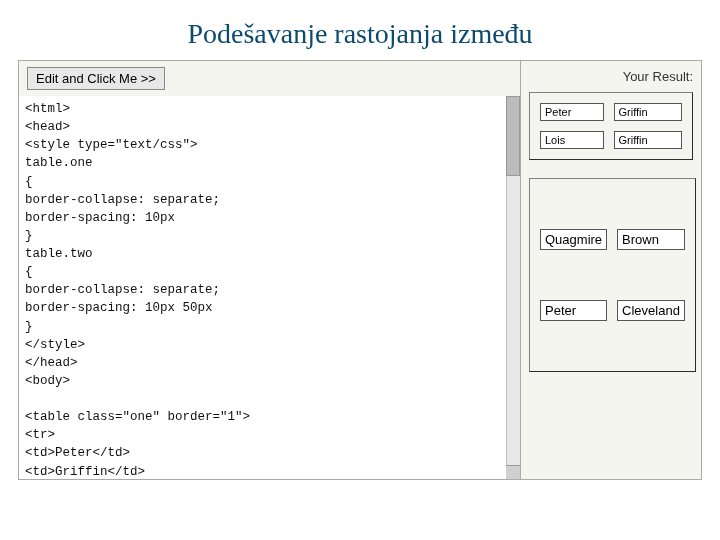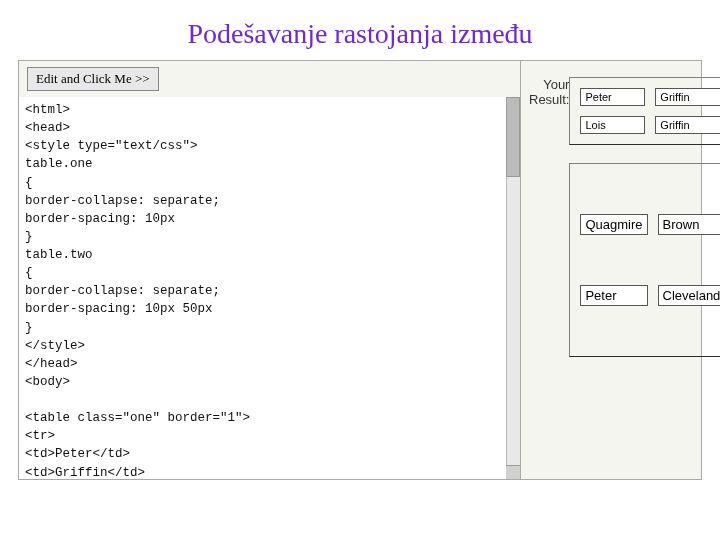--- a/index.html
+++ b/index.html
@@ -9,21 +9,21 @@
       width: 720px;
       height: 540px;
       overflow: hidden;
     }
 
     .page-title {
       text-align: center;
       font-size: 28px;
       font-weight: normal;
       padding: 18px 10px 10px 10px;
-      color: #6d28d9;
+      color: #0c4a6e;
       font-family: Georgia, serif;
     }
 
     .main-container {
       display: flex;
       flex-direction: row;
       margin: 0 18px;
       border: 1px solid #aaa;
       background: #f5f5f0;
       height: 420px;
@@ -37,21 +37,21 @@
     }
 
     .edit-button {
       display: inline-block;
       margin: 6px 8px;
       padding: 3px 8px;
       border: 1px solid #888;
       background: #e8e8e8;
       font-size: 13px;
       cursor: pointer;
-      font-family: Liberation Serif, serif;
+      font-family: Liberation Sans, sans-serif;
       width: fit-content;
     }
 
     .code-area-wrapper {
       position: relative;
       flex: 1;
       overflow: hidden;
     }
 
     .code-area {
@@ -94,22 +94,22 @@
       right: 0;
       width: 14px;
       height: 14px;
       background: #d0d0d0;
       border-top: 1px solid #999;
     }
 
     .right-panel {
       width: 180px;
       display: flex;
-      flex-direction: row;
-      padding: 16px 8px;
+      flex-direction: column;
+      padding: 8px 8px;
     }
 
     .your-result-label {
       font-size: 13px;
       color: #333;
       text-align: right;
       margin-bottom: 8px;
       font-family: Arial, sans-serif;
     }
 

